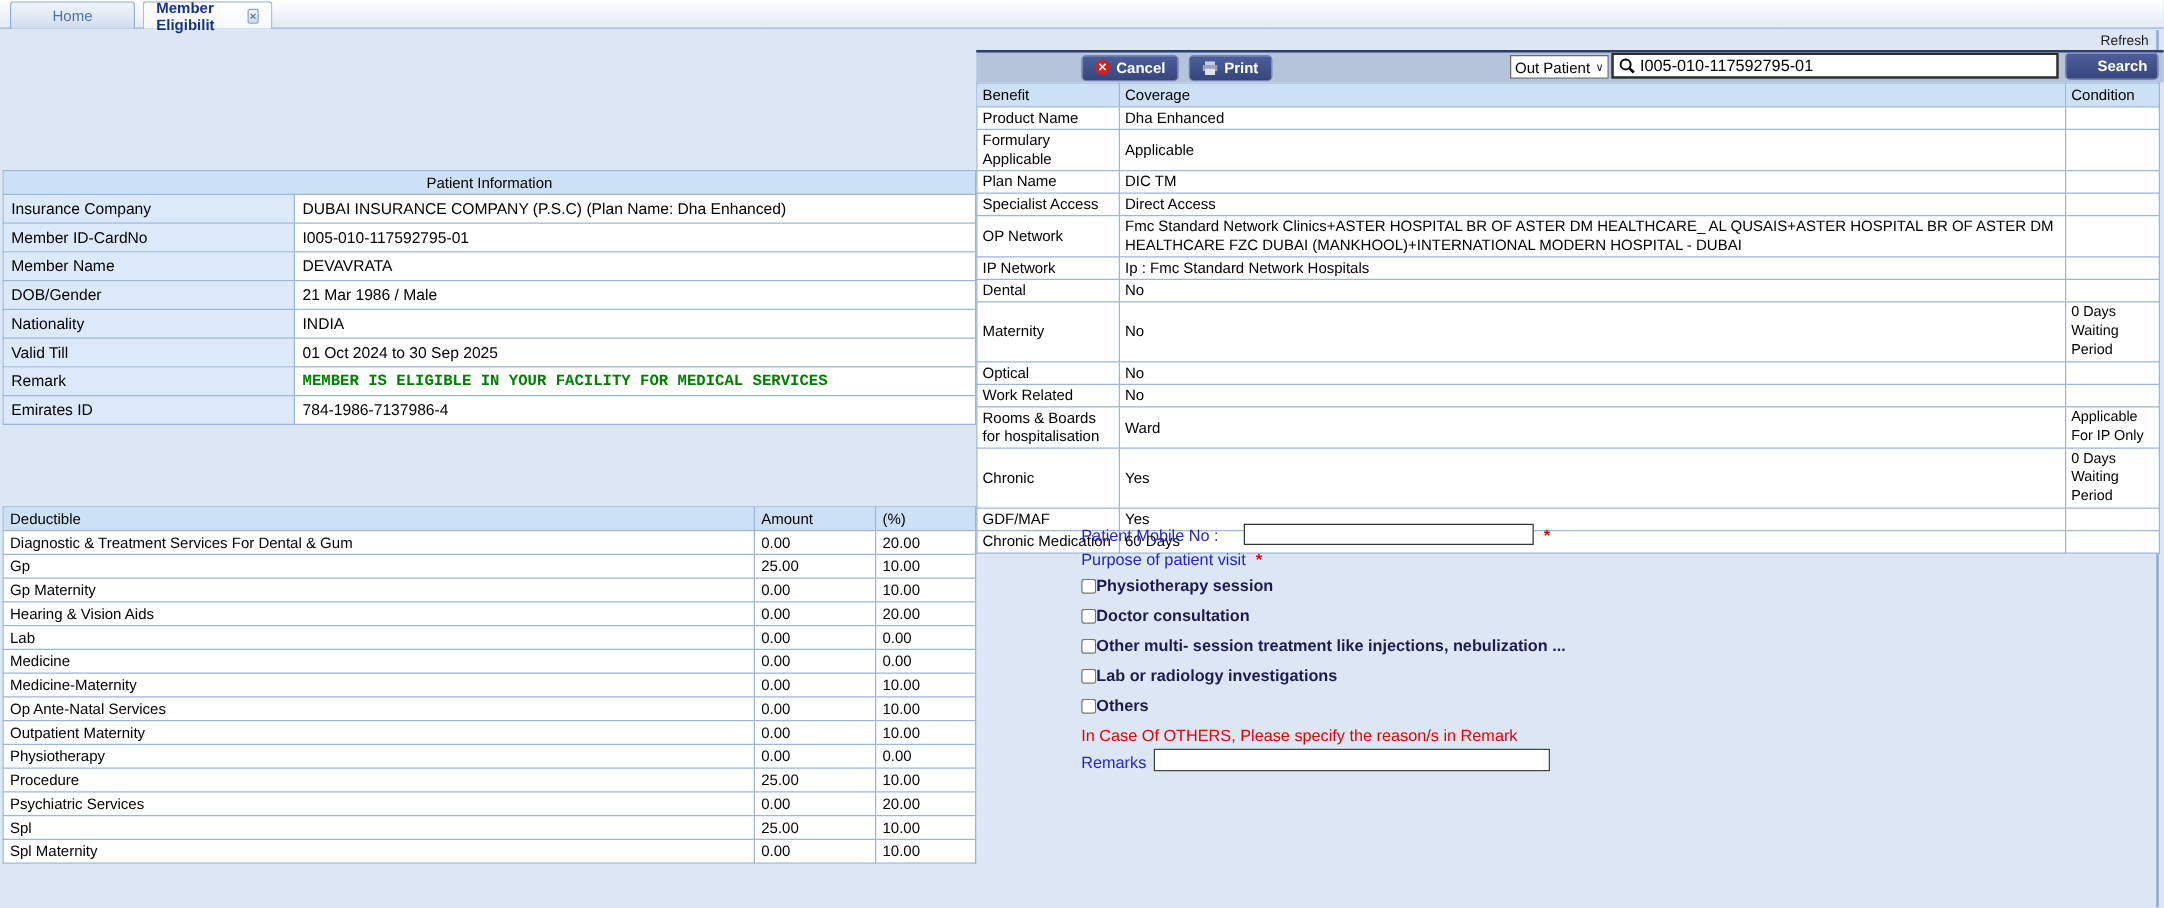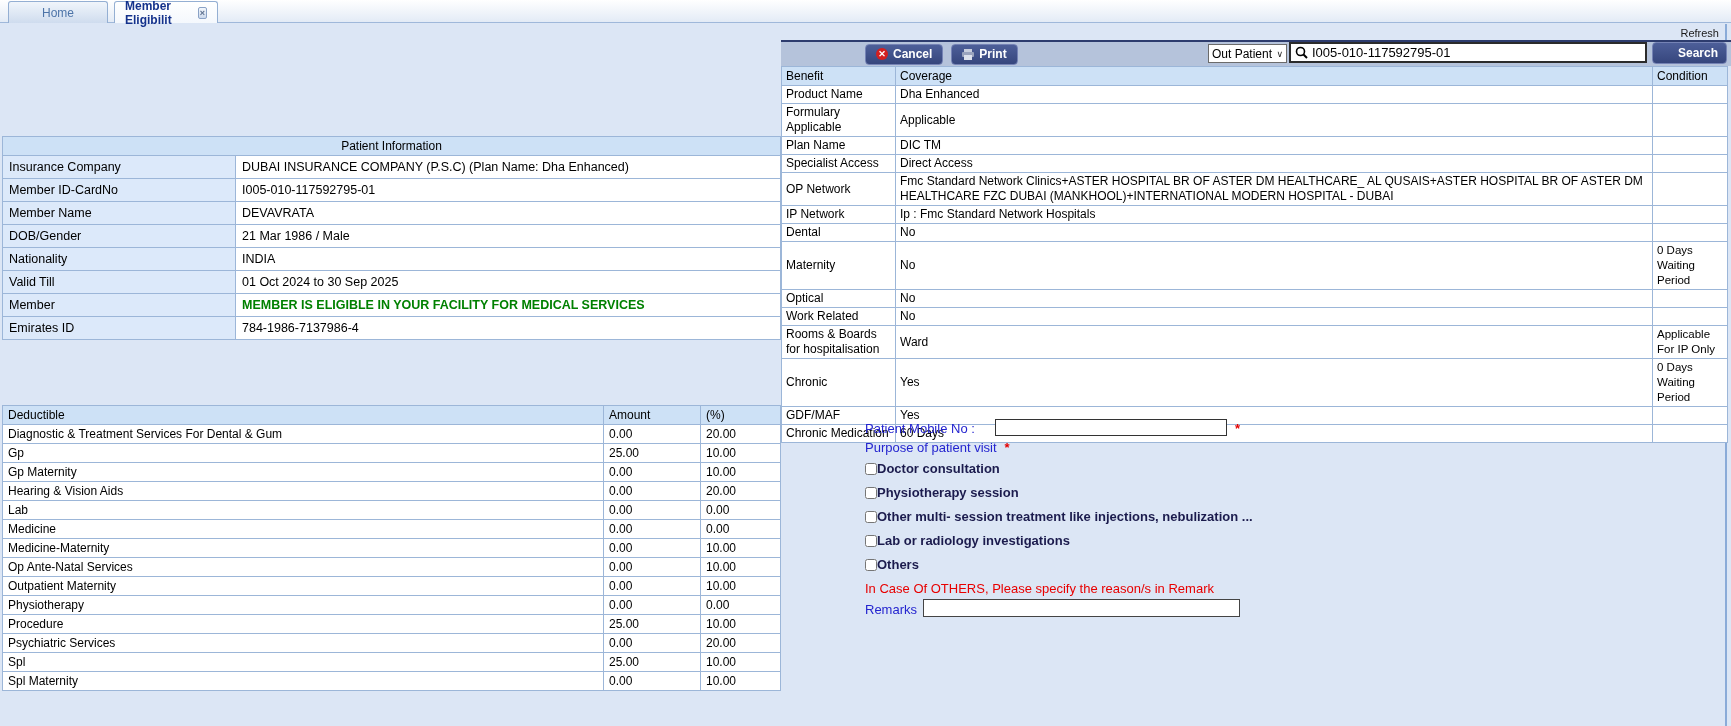--- a/index.html
+++ b/index.html
@@ -65,21 +65,21 @@
   .benefit-wrap { position:absolute; left:781px; top:66px; width:946px; background:#fff; }
   .benefit-wrap th { font-weight:normal; padding:2px 4px; height:17px; }
   .benefit-wrap td { padding:1px 4px; line-height:15px; background:#fff; height:17px; }
   .benefit-wrap td.cond { font-size:11.5px; }
 
   
   .pinfo-wrap { position:absolute; left:2px; top:136px; width:778px; background:#fff; }
   .pinfo-title { text-align:center; font-weight:normal; padding:2px; height:19px; }
   .pinfo-wrap td { padding:4px 6px; height:22px; font-size:12.5px; }
   .pinfo-wrap td.plabel { background:#dce9fa; }
-  .pinfo-wrap td.status-val { color:#008000; font-weight:bold; }
+  .pinfo-wrap td.status-val { color:#008000; font-weight:bold;font-family:Liberation Mono, monospace; }
 
   
   .deduct-wrap { position:absolute; left:2px; top:405px; width:778px; background:#fff; }
   .deduct-wrap th { font-weight:normal; padding:2px 5px; height:18px; }
   .deduct-wrap td { padding:2px 5px; height:18px; }
 
   
   .visit-form { position:absolute; left:865px; top:419px; width:620px; font-size:13px; }
   .form-row { display:flex; align-items:flex-end; }
   .blue-label { color:#2424cf; }
@@ -272,21 +272,21 @@
           </tr>
           <tr>
             <td class="plabel">Nationality</td>
             <td>INDIA</td>
           </tr>
           <tr>
             <td class="plabel">Valid Till</td>
             <td>01 Oct 2024 to 30 Sep 2025</td>
           </tr>
           <tr>
-            <td class="plabel">Member</td>
+            <td class="plabel">Remark</td>
             <td class="status-val">MEMBER IS ELIGIBLE IN YOUR FACILITY FOR MEDICAL SERVICES</td>
           </tr>
           <tr>
             <td class="plabel">Emirates ID</td>
             <td>784-1986-7137986-4</td>
           </tr>
         </tbody>
     </table>
   </div>
 
@@ -385,25 +385,25 @@
       <input type="text" style="">
       <span class="req">*</span>
     </div>
     <div class="form-row purpose-row">
       <span class="blue-label">Purpose of patient visit</span>
       <span class="req">*</span>
     </div>
     <div class="cb-list">
         <label class="cb-row">
           <input type="checkbox" style="">
-          <span class="cb-text">Doctor consultation</span>
+          <span class="cb-text">Physiotherapy session</span>
         </label>
         <label class="cb-row">
           <input type="checkbox" style="">
-          <span class="cb-text">Physiotherapy session</span>
+          <span class="cb-text">Doctor consultation</span>
         </label>
         <label class="cb-row">
           <input type="checkbox" style="">
           <span class="cb-text">Other multi- session treatment like injections, nebulization ...</span>
         </label>
         <label class="cb-row">
           <input type="checkbox" style="">
           <span class="cb-text">Lab or radiology investigations</span>
         </label>
         <label class="cb-row">

